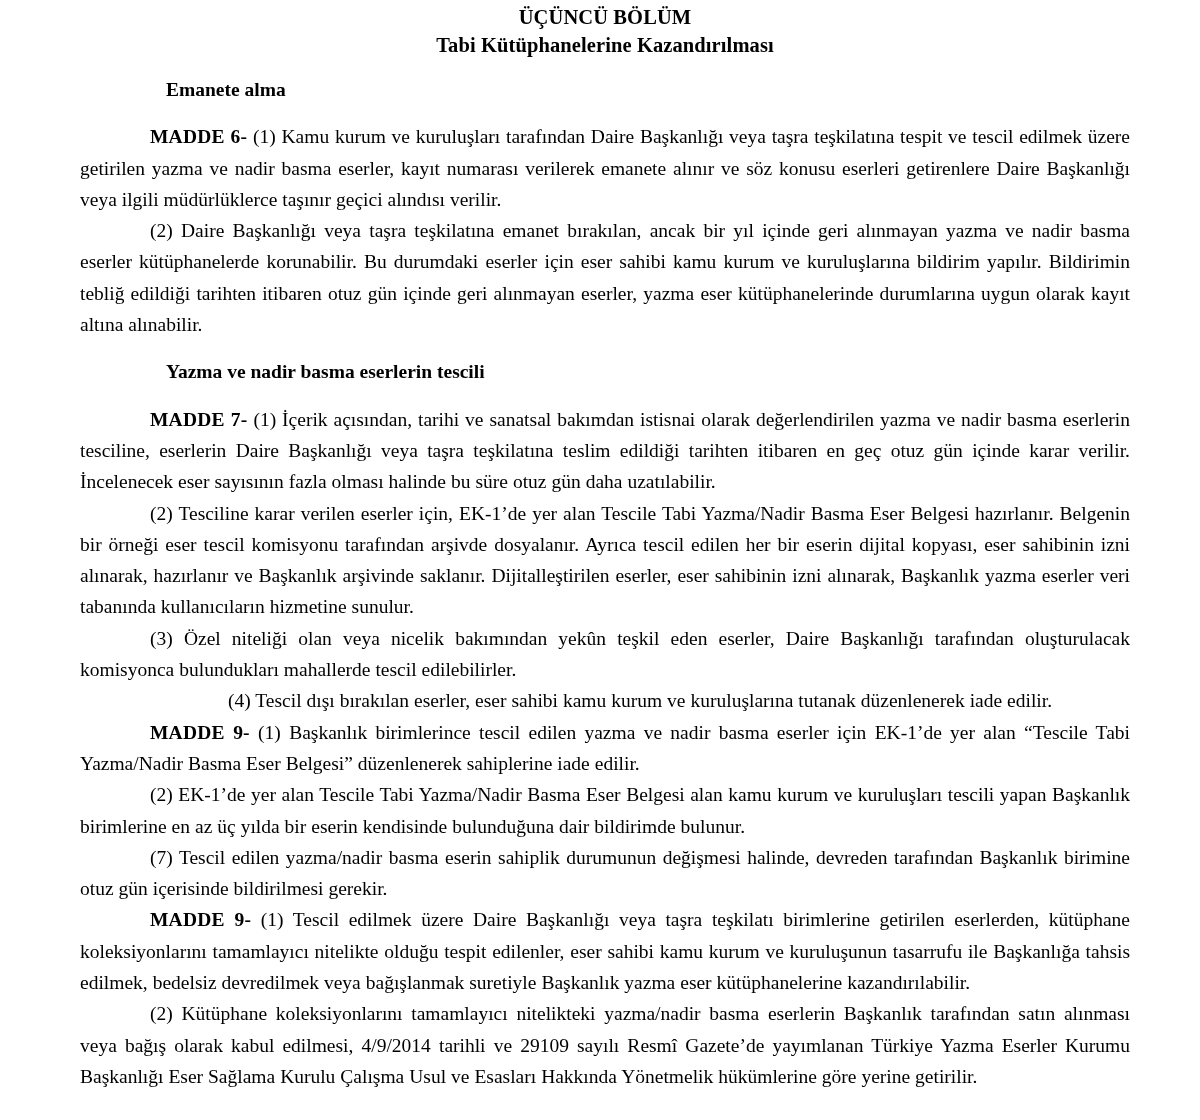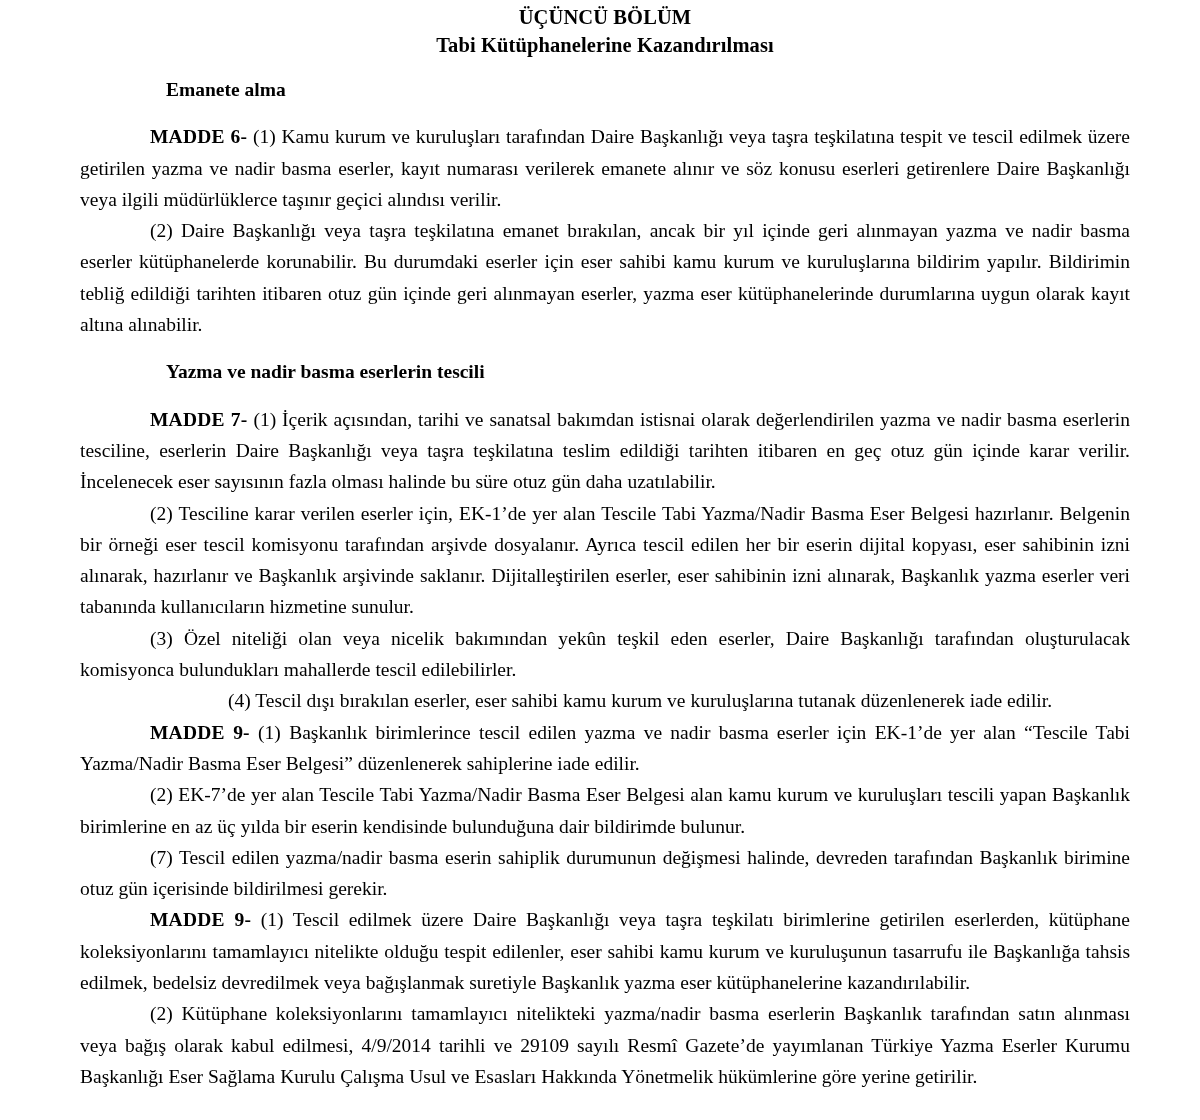--- a/index.html
+++ b/index.html
@@ -78,19 +78,19 @@
   <div class="body-block" id="body-block">
       <p class="sub-head"><span>Emanete alma</span></p>
       <p class="para"><b class="madde">MADDE 6-</b><span> (1) Kamu kurum ve kuruluşları tarafından Daire Başkanlığı veya taşra teşkilatına tespit ve tescil edilmek üzere getirilen yazma ve nadir basma eserler, kayıt numarası verilerek emanete alınır ve söz konusu eserleri getirenlere Daire Başkanlığı veya ilgili müdürlüklerce taşınır geçici alındısı verilir.</span></p>
       <p class="para"><span>(2) Daire Başkanlığı veya taşra teşkilatına emanet bırakılan, ancak bir yıl içinde geri alınmayan yazma ve nadir basma eserler kütüphanelerde korunabilir. Bu durumdaki eserler için eser sahibi kamu kurum ve kuruluşlarına bildirim yapılır. Bildirimin tebliğ edildiği tarihten itibaren otuz gün içinde geri alınmayan eserler, yazma eser kütüphanelerinde durumlarına uygun olarak kayıt altına alınabilir.</span></p>
       <p class="sub-head"><span>Yazma ve nadir basma eserlerin tescili</span></p>
       <p class="para"><b class="madde">MADDE 7-</b><span> (1) İçerik açısından, tarihi ve sanatsal bakımdan istisnai olarak değerlendirilen yazma ve nadir basma eserlerin tesciline, eserlerin Daire Başkanlığı veya taşra teşkilatına teslim edildiği tarihten itibaren en geç otuz gün içinde karar verilir. İncelenecek eser sayısının fazla olması halinde bu süre otuz gün daha uzatılabilir.</span></p>
       <p class="para"><span>(2) Tesciline karar verilen eserler için, EK-1’de yer alan Tescile Tabi Yazma/Nadir Basma Eser Belgesi hazırlanır. Belgenin bir örneği eser tescil komisyonu tarafından arşivde dosyalanır. Ayrıca tescil edilen her bir eserin dijital kopyası, eser sahibinin izni alınarak, hazırlanır ve Başkanlık arşivinde saklanır. Dijitalleştirilen eserler, eser sahibinin izni alınarak, Başkanlık yazma eserler veri tabanında kullanıcıların hizmetine sunulur.</span></p>
       <p class="para"><span>(3) Özel niteliği olan veya nicelik bakımından yekûn teşkil eden eserler, Daire Başkanlığı tarafından oluşturulacak komisyonca bulundukları mahallerde tescil edilebilirler.</span></p>
       <p class="para last-short"><span>(4) Tescil dışı bırakılan eserler, eser sahibi kamu kurum ve kuruluşlarına tutanak düzenlenerek iade edilir.</span></p>
       <p class="para"><b class="madde">MADDE 9-</b><span> (1) Başkanlık birimlerince tescil edilen yazma ve nadir basma eserler için EK-1’de yer alan “Tescile Tabi Yazma/Nadir Basma Eser Belgesi” düzenlenerek sahiplerine iade edilir.</span></p>
-      <p class="para"><span>(2) EK-7’de yer alan Tescile Tabi Yazma/Nadir Basma Eser Belgesi alan kamu kurum ve kuruluşları tescili yapan Başkanlık birimlerine en az üç yılda bir eserin kendisinde bulunduğuna dair bildirimde bulunur.</span></p>
+      <p class="para"><span>(2) EK-1’de yer alan Tescile Tabi Yazma/Nadir Basma Eser Belgesi alan kamu kurum ve kuruluşları tescili yapan Başkanlık birimlerine en az üç yılda bir eserin kendisinde bulunduğuna dair bildirimde bulunur.</span></p>
       <p class="para"><span>(7) Tescil edilen yazma/nadir basma eserin sahiplik durumunun değişmesi halinde, devreden tarafından Başkanlık birimine otuz gün içerisinde bildirilmesi gerekir.</span></p>
       <p class="para"><b class="madde">MADDE 9-</b><span> (1) Tescil edilmek üzere Daire Başkanlığı veya taşra teşkilatı birimlerine getirilen eserlerden, kütüphane koleksiyonlarını tamamlayıcı nitelikte olduğu tespit edilenler, eser sahibi kamu kurum ve kuruluşunun tasarrufu ile Başkanlığa tahsis edilmek, bedelsiz devredilmek veya bağışlanmak suretiyle Başkanlık yazma eser kütüphanelerine kazandırılabilir.</span></p>
       <p class="para"><span>(2) Kütüphane koleksiyonlarını tamamlayıcı nitelikteki yazma/nadir basma eserlerin Başkanlık tarafından satın alınması veya bağış olarak kabul edilmesi, 4/9/2014 tarihli ve 29109 sayılı Resmî Gazete’de yayımlanan Türkiye Yazma Eserler Kurumu Başkanlığı Eser Sağlama Kurulu Çalışma Usul ve Esasları Hakkında Yönetmelik hükümlerine göre yerine getirilir.</span></p>
     </div>
 
 </div>
 
 </body></html>

